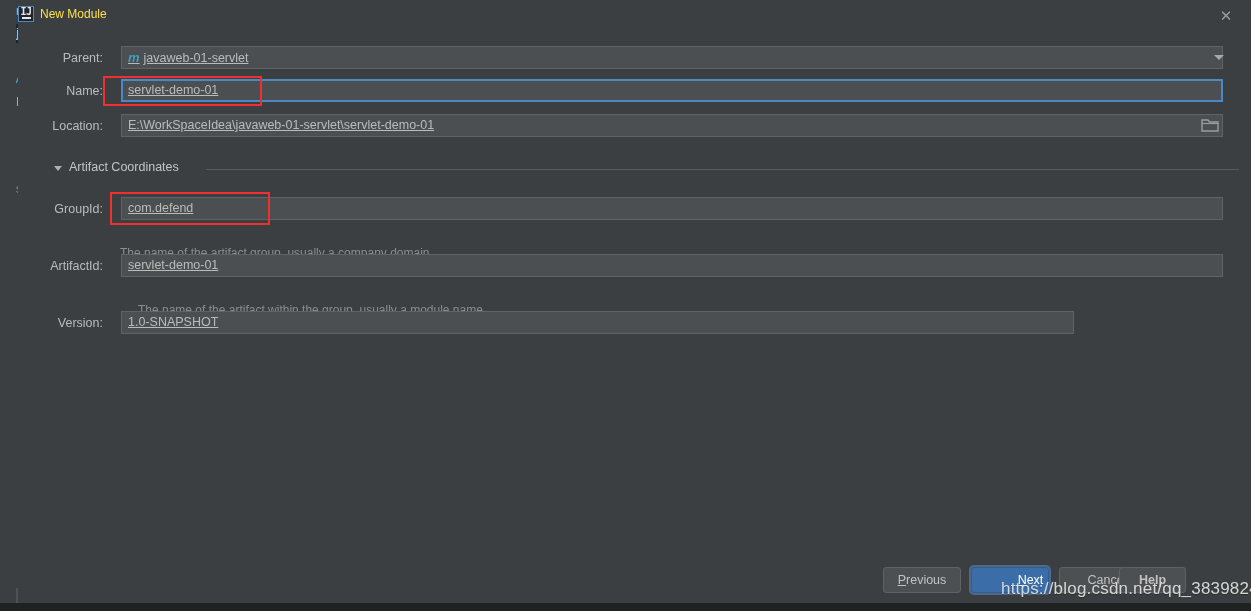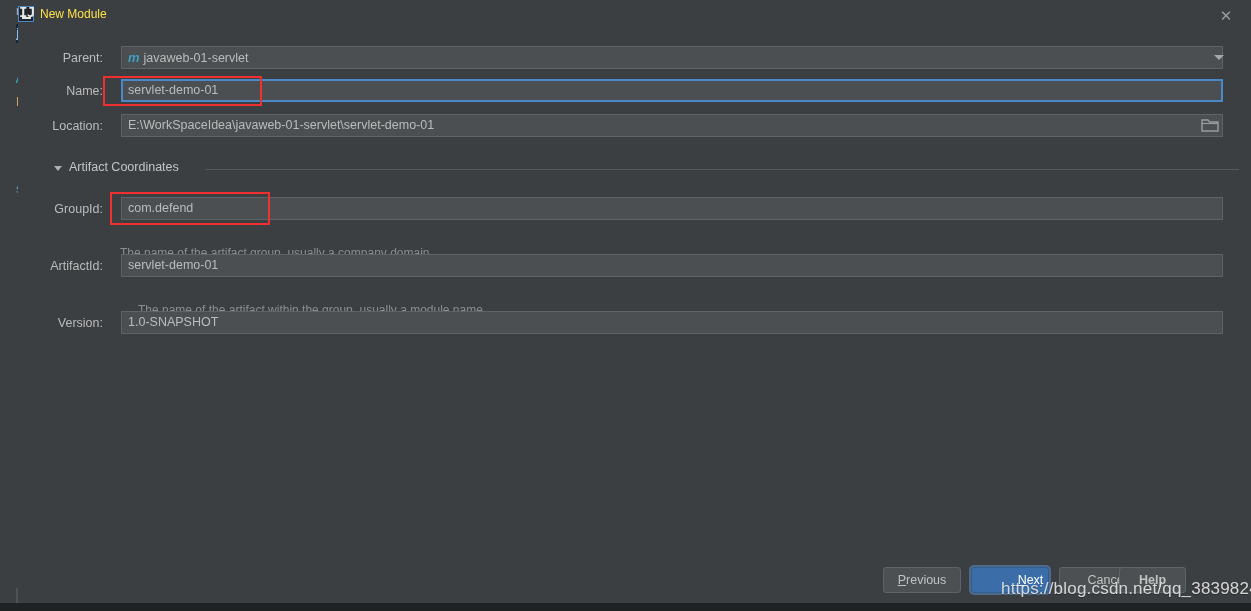--- a/index.html
+++ b/index.html
@@ -121,21 +121,21 @@
     position: absolute;
     left: 0px;
     top: 6px;
     width: 16px;
     height: 16px;
     background: #21252b;
     border: 1px solid #4a88c7;
     box-sizing: border-box;
     color: #e6e6e6;
     font-family: "DejaVu Sans Mono", monospace;
-    font-size: 14px;
+    font-size: 10px;
     font-weight: bold;
     line-height: 10px;
     text-align: center;
     letter-spacing: -0.5px;
   }
   #app-icon .ij-bar {
     display: block;
     width: 9px;
     height: 2px;
     background: #e6e6e6;
@@ -174,20 +174,21 @@
     box-sizing: border-box;
     background: #4b4f51;
     border: 1px solid #5e6366;
     height: 23px;
     line-height: 21px;
     padding-left: 6px;
     font-size: 12.5px;
     color: #bbbbbb;
     white-space: nowrap;
     overflow: hidden;
+    text-decoration: underline;
   }
   .field.focused {
     background: #4b4f51;
     border: 2px solid #4a88c7;
     line-height: 19px;
     padding-left: 5px;
   }
   .combo-arrow {
     position: absolute;
     width: 0; height: 0;
@@ -359,21 +360,21 @@
   <div class="form-label" style="left:0px; top:202px; width:85px;">GroupId:</div>
   <div class="field" style="left:103px; top:197px; width:1102px;">com.defend</div>
   <div class="annot-box" style="left:92px; top:192px; width:160px; height:33px;"></div>
   <div class="hint-text" style="left:102px; top:229px;">The name of the artifact group, usually a company domain</div>
 
   <div class="form-label" style="left:0px; top:259px; width:85px;">ArtifactId:</div>
   <div class="field" style="left:103px; top:254px; width:1102px;">servlet-demo-01</div>
   <div class="hint-text" style="left:120px; top:286px;">The name of the artifact within the group, usually a module name</div>
 
   <div class="form-label" style="left:0px; top:316px; width:85px;">Version:</div>
-  <div class="field" style="left:103px; top:311px; width:1102px;">1.0-SNAPSHOT</div>
+  <div class="field" style="left:103px; top:311px; width:953px;">1.0-SNAPSHOT</div>
 
   <div class="dlg-button" style="left:865px; top:567px; width:78px;"><span class="mnemonic">P</span><span>revious</span></div>
 
   <div class="dlg-button primary" style="left:953px; top:567px; width:78px;padding-left:41px;"><span class="mnemonic">N</span><span>ext</span></div>
 
   <div class="dlg-button" style="left:1041px; top:567px; width:96px;">Cancel</div>
 
   <div class="dlg-button" style="left:1101px; top:567px; width:67px;font-weight:bold;">Help</div>
 </div>
 

